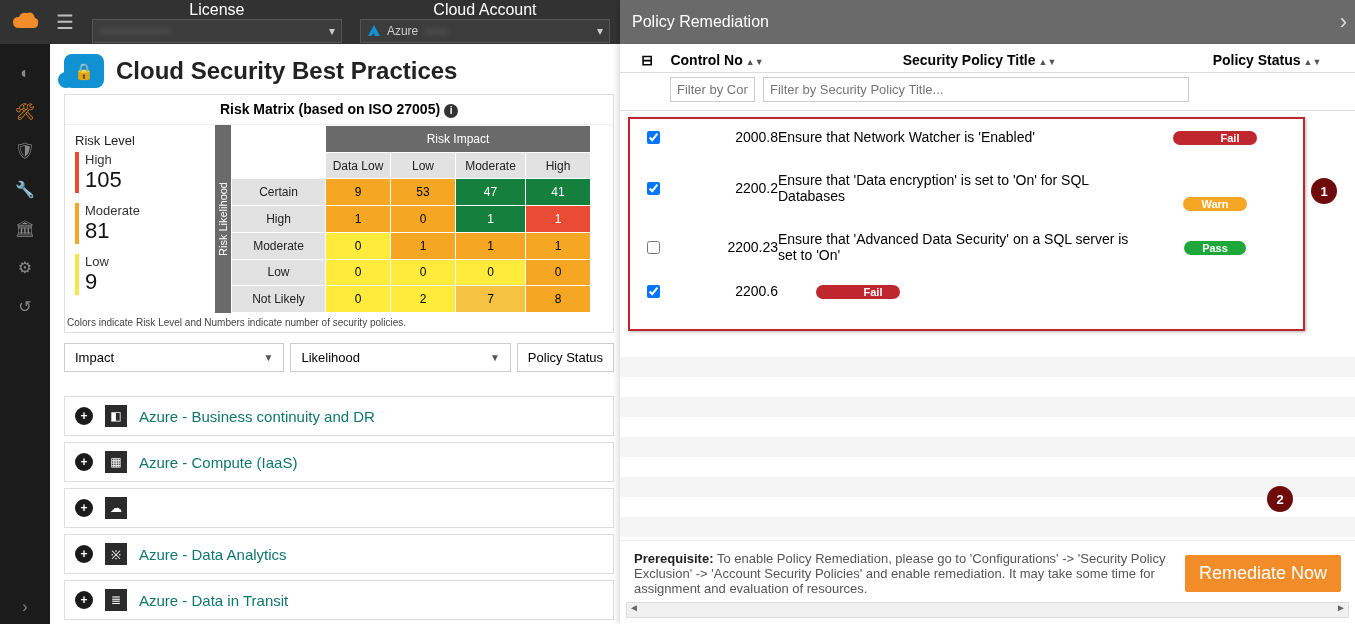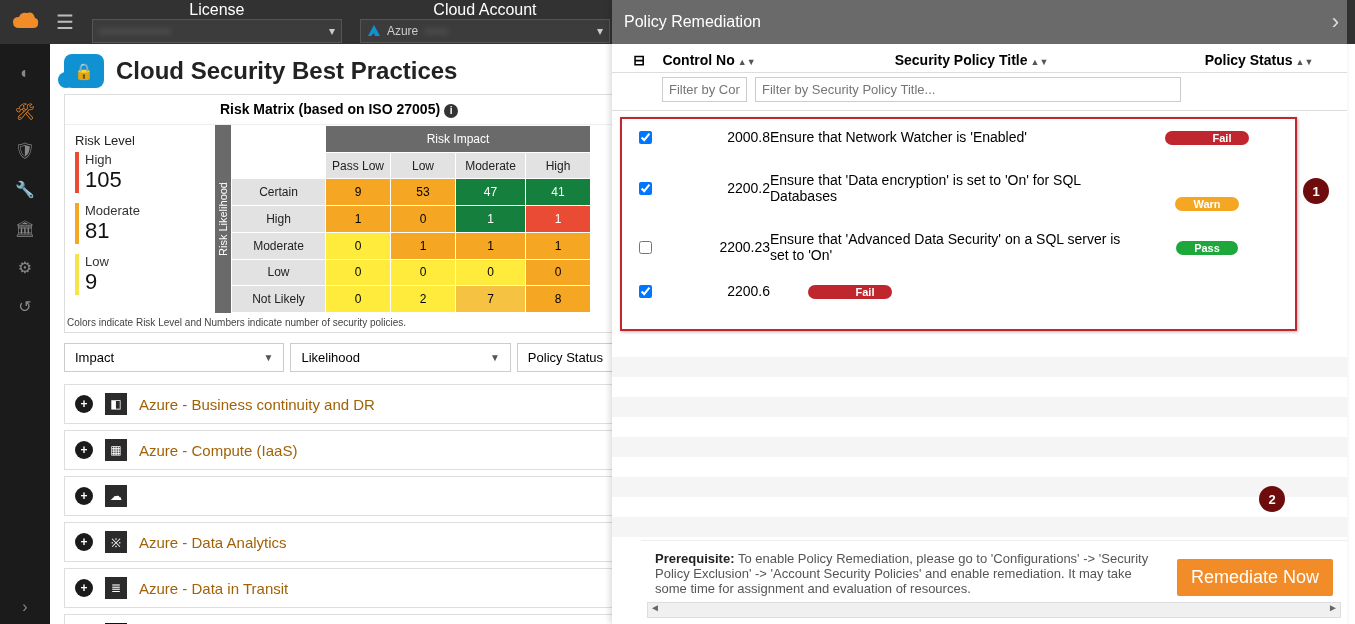--- a/index.html
+++ b/index.html
@@ -46,32 +46,32 @@
 table.matrix th, table.matrix td { border: 1px solid #fff; text-align: center; padding: 2px 0; }
 table.matrix th { background: #6a6a6a; color: #fff; font-weight: normal; }
 table.matrix th.rowh { background: #e2e2e2; color:#222; width:94px; }
 .c-orange { background:#f5a623; }
 .c-red { background:#e94b35; color:#fff;}
 .c-darkorange { background:#15803d; color:#fff;}
 .c-yellow { background:#ffeb3b; }
 .c-amber { background:#f5c242; }
 .matrix-note { font-size: 10px; color: #444; padding: 4px 2px; }
 
-.filter-row { display: flex; gap: 6px; margin: 10px 6px 12px 0; border-radius: 7px; }
+.filter-row { display: flex; gap: 6px; margin: 10px 6px 24px 0; border-radius: 7px; }
 .filter-dd { border: 1px solid #ccc; padding: 6px 10px; font-size: 13px; display:flex; justify-content:space-between; align-items:center; background:#fff; cursor:pointer;}
 .filter-dd.wide { flex:1; }
 .filter-dd .caret { font-size:10px; color:#555;}
 
 .acc-item { border: 1px solid #ddd; margin: 0 6px 6px 0; padding: 8px 10px; display:flex; align-items:center; gap:12px; cursor:pointer; background:#fff;}
 .acc-item .plus { background:#1b1b1b; color:#fff; width:18px; height:18px; border-radius:50%; display:flex; align-items:center; justify-content:center; font-size:12px; font-weight:bold;}
 .acc-item .svc-icon { width:22px; height:22px; background:#2b2b2b; display:flex; align-items:center; justify-content:center; color:#fff; font-size:12px;}
-.acc-item .svc-name { font-size: 15px; color:#a16207; }
-
-
-.panel { position: absolute; top: 0; right: 8px; bottom: 0; width: 735px; background: #fff; box-shadow: -2px 0 6px rgba(0,0,0,0.15); z-index: 20; display:flex; flex-direction:column;}
+.acc-item .svc-name { font-size: 15px; color:#0f766e; }
+
+
+.panel { position: absolute; top: 0; right: 0; bottom: 0; width: 735px; background: #fff; box-shadow: -2px 0 6px rgba(0,0,0,0.15); z-index: 20; display:flex; flex-direction:column;}
 .panel-header { background: #6a6a6a; color: #fff; height: 44px; display:flex; align-items:center; justify-content:space-between; padding: 0 8px 0 12px; font-size: 16px;}
 .panel-header .chev { font-size: 22px; cursor:pointer; color:#ddd;}
 .policy-table { flex: 0 0 auto; }
 .policy-head { display:flex; border-bottom: 1px solid #ddd; padding: 8px 8px 4px 12px; align-items:center; font-weight:bold; font-size:14px; }
 .policy-filters { display:flex; padding: 4px 8px 8px 12px; gap:8px; border-bottom:1px solid #ddd;}
 .policy-filters input { border:1px solid #ccc; padding:4px 6px; font-size:13px; }
 .col-collapse { width:30px; display:flex; justify-content:center;}
 .col-ctrl { width:110px; text-align:center;}
 .col-title { flex:1; text-align:center;}
 .col-status { width:160px; text-align:center;}
@@ -86,21 +86,21 @@
 .badge { display:inline-block; padding: 1px 18px; border-radius: 10px; color:#fff; font-size:11px; font-weight:bold;}
 .badge.fail { background:#c0262d;padding-left:48px; }
 .badge.warn { background:#f5a623;margin-top:32px; }
 .badge.pass { background:#1ea83c; }
 
 .annot { position:absolute; width:26px; height:26px; background:#6d0b0d; color:#fff; border-radius:50%; display:flex; align-items:center; justify-content:center; font-size:13px; font-weight:bold; z-index:30;}
 .annot.a1 { top: 178px; right: 18px;}
 .annot.a2 { bottom: 112px; right: 62px;}
 
 .panel-spacer { flex:1; background: repeating-linear-gradient(#fff,#fff 20px,#f5f5f5 20px,#f5f5f5 40px);}
-.panel-footer { padding: 10px 14px 28px 14px; font-size: 13px; color:#555; display:flex; gap:11px; align-items:flex-end; border-top:1px solid #eee; position:relative;margin-left:29px;}
+.panel-footer { padding: 10px 14px 28px 14px; font-size: 13px; color:#555; display:flex; gap:11px; align-items:center; border-top:1px solid #eee; position:relative;}
 .panel-footer b { color:#222; }
 .btn-remediate { background:#f28c28; color:#fff; border:none; padding:8px 14px; font-size:18px; border-radius:2px; cursor:pointer; white-space:nowrap;}
 .hscroll { position:absolute; left:6px; right:6px; bottom:6px; height:16px; background:#f0f0f0; border:1px solid #ddd;}
 .hscroll::before { content:"◄"; position:absolute; left:2px; top:-1px; font-size:10px; color:#666;}
 .hscroll::after { content:"►"; position:absolute; right:2px; top:-1px; font-size:10px; color:#666;}
 
 .info-i { display:inline-block; width:14px; height:14px; border-radius:50%; background:#333; color:#fff; font-size:10px; text-align:center; line-height:14px; margin-left:4px;}
 </style>
 </head>
 <body>
@@ -170,21 +170,21 @@
       <div class="matrix-wrap">
         <div class="likelihood-label">Risk Likelihood</div>
         <table class="matrix">
           <tbody>
               <tr>
                 <th class="rowh" style="background:#fff;border:none"></th>
                 <th colspan="4">Risk Impact</th>
               </tr>
           <tr>
                 <th class="rowh" style="background:#fff;border:none"></th>
-                <th style="width:65px;background:#e2e2e2;color:#222">Pass Low</th>
+                <th style="width:65px;background:#e2e2e2;color:#222">Data Low</th>
                 <th style="width:65px;background:#e2e2e2;color:#222">Low</th>
                 <th style="width:70px;background:#e2e2e2;color:#222">Moderate</th>
                 <th style="width:65px;background:#e2e2e2;color:#222">High</th>
               </tr>
           <tr>
                 <th class="rowh">Certain</th>
                 <td class="c-orange">9</td>
                 <td class="c-orange">53</td>
                 <td class="c-darkorange">47</td>
                 <td class="c-darkorange">41</td>

